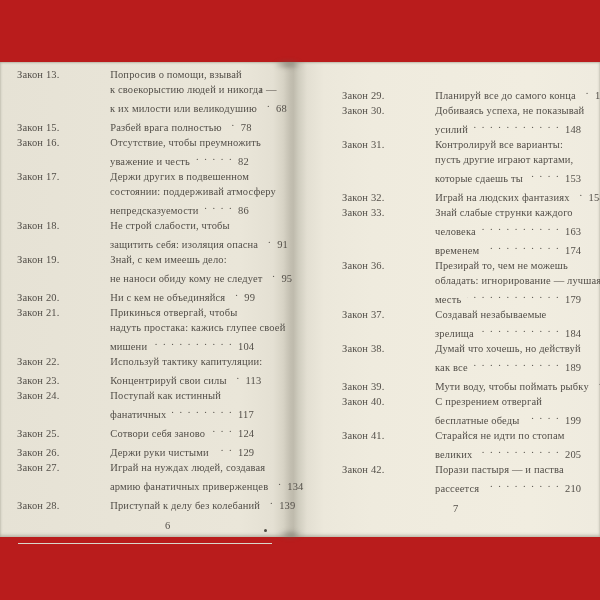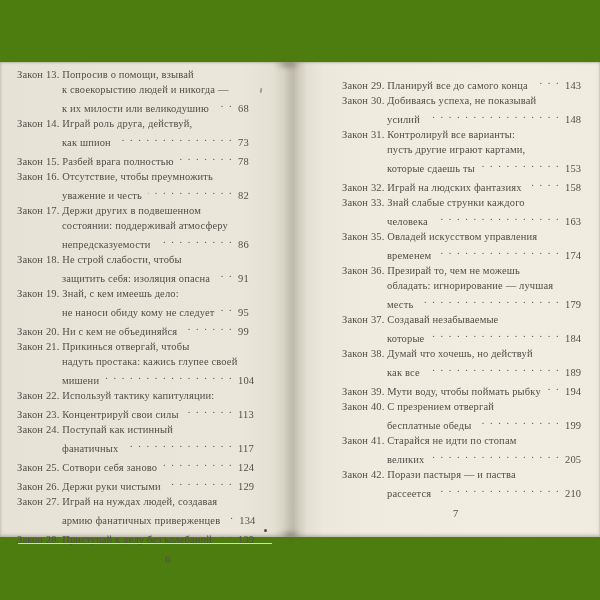--- a/index.html
+++ b/index.html
@@ -1,37 +1,37 @@
 <!DOCTYPE html>
 <html><head>
 <meta charset="utf-8">
 <style>
   html,body{margin:0;padding:0;}
   body{
     width:600px;height:600px;background:#ffffff;overflow:hidden;
     font-family:"Liberation Serif","DejaVu Serif",serif;
   }
-  .photo{position:relative;width:600px;height:600px;background:#4d7c0f;}
+  .photo{position:relative;width:600px;height:600px;background:#b91c1c;}
   .book{
     position:absolute;left:0;top:62px;width:600px;height:475px;
     background:linear-gradient(to right,
       #e6e2d5 0%, #e9e5d8 28%, #eae6d9 40%, #e4e0d3 45.5%,
       #d7d3c5 47.2%, #c3bfb1 48.4%, #bfbbad 48.9%, #d0cdbf 49.8%,
       #e3dfd2 51.2%, #ece8db 54%, #efebde 62%, #f1ede0 88%, #efebdf 100%);
     box-shadow: inset 0 1px 2px rgba(150,145,130,.55), inset 0 -2px 3px rgba(150,145,130,.5);
   }
   .page{position:absolute;}
   .page.left{left:17px;top:5px;width:241px;}
-  .page.right{left:342px;top:12px;width:243px;}
+  .page.right{left:342px;top:22px;width:243px;}
   .toc{font-size:10.5px;line-height:15px;color:#534f49;letter-spacing:0.15px;}
   .entry{margin:0;}
   .line{display:flex;align-items:baseline;white-space:pre;}
   .line.cont{padding-left:45px;}
   .law{flex:none;white-space:pre;}
-  .txt{flex:none;white-space:pre;}
+  .txt{flex:none;white-space:pre;margin-left:48px;}
   .leader{flex:1 1 auto;min-width:8px;overflow:hidden;position:relative;height:15px;margin:0 5px 0 6px;}
   .leader::after{
     content:". . . . . . . . . . . . . . . . . . . . . . . . . . . . . . . . . . . . . . . . . . . .";
     position:absolute;right:0;bottom:1px;color:#5a564f;letter-spacing:1.5px;white-space:pre;
   }
   .pg{flex:none;min-width:20px;text-align:left;}
   .pagenum{margin-top:5px;text-align:center;font-size:10.5px;line-height:15px;color:#534f49;}
   .page.left .pagenum{transform:translateX(30px);}
   .page.right .pagenum{transform:translateX(-8px);}
   .spine-notch{position:absolute;border-radius:50%;filter:blur(2px);}
@@ -51,24 +51,20 @@
     <div class="spine-notch bottom"></div>
     <div class="speck s1"></div>
     <div class="speck s2"></div>
 
     <div class="page left">
       <div class="toc" id="toc-left">
           <div class="entry">
             <div class="line first"><span class="law">Закон 13.&nbsp;</span><span class="txt">Попросив о помощи, взывай</span></div>
             <div class="line cont"><span class="txt">к своекорыстию людей и никогда —</span></div>
             <div class="line cont"><span class="txt">к их милости или великодушию</span><span class="leader"></span><span class="pg">68</span></div>
-          </div>
-          <div class="entry">
-            <div class="line first"><span class="law">Закон 14.&nbsp;</span><span class="txt">Играй роль друга, действуй,</span></div>
-            <div class="line cont"><span class="txt">как шпион</span><span class="leader"></span><span class="pg">73</span></div>
           </div>
           <div class="entry">
             <div class="line first"><span class="law">Закон 15.&nbsp;</span><span class="txt">Разбей врага полностью</span><span class="leader"></span><span class="pg">78</span></div>
           </div>
           <div class="entry">
             <div class="line first"><span class="law">Закон 16.&nbsp;</span><span class="txt">Отсутствие, чтобы преумножить</span></div>
             <div class="line cont"><span class="txt">уважение и честь</span><span class="leader"></span><span class="pg">82</span></div>
           </div>
           <div class="entry">
             <div class="line first"><span class="law">Закон 17.&nbsp;</span><span class="txt">Держи других в подвешенном</span></div>
@@ -133,31 +129,30 @@
             <div class="line cont"><span class="txt">которые сдаешь ты</span><span class="leader"></span><span class="pg">153</span></div>
           </div>
           <div class="entry">
             <div class="line first"><span class="law">Закон 32.&nbsp;</span><span class="txt">Играй на людских фантазиях</span><span class="leader"></span><span class="pg">158</span></div>
           </div>
           <div class="entry">
             <div class="line first"><span class="law">Закон 33.&nbsp;</span><span class="txt">Знай слабые струнки каждого</span></div>
             <div class="line cont"><span class="txt">человека</span><span class="leader"></span><span class="pg">163</span></div>
           </div>
           <div class="entry">
-            <div class="line first"><span class="law">Закон 35.&nbsp;</span><span class="txt">Овладей искусством управления</span></div>
             <div class="line cont"><span class="txt">временем</span><span class="leader"></span><span class="pg">174</span></div>
           </div>
           <div class="entry">
             <div class="line first"><span class="law">Закон 36.&nbsp;</span><span class="txt">Презирай то, чем не можешь</span></div>
             <div class="line cont"><span class="txt">обладать: игнорирование — лучшая</span></div>
             <div class="line cont"><span class="txt">месть</span><span class="leader"></span><span class="pg">179</span></div>
           </div>
           <div class="entry">
             <div class="line first"><span class="law">Закон 37.&nbsp;</span><span class="txt">Создавай незабываемые</span></div>
-            <div class="line cont"><span class="txt">которые</span><span class="leader"></span><span class="pg">184</span></div>
+            <div class="line cont"><span class="txt">зрелища</span><span class="leader"></span><span class="pg">184</span></div>
           </div>
           <div class="entry">
             <div class="line first"><span class="law">Закон 38.&nbsp;</span><span class="txt">Думай что хочешь, но действуй</span></div>
             <div class="line cont"><span class="txt">как все</span><span class="leader"></span><span class="pg">189</span></div>
           </div>
           <div class="entry">
             <div class="line first"><span class="law">Закон 39.&nbsp;</span><span class="txt">Мути воду, чтобы поймать рыбку</span><span class="leader"></span><span class="pg">194</span></div>
           </div>
           <div class="entry">
             <div class="line first"><span class="law">Закон 40.&nbsp;</span><span class="txt">С презрением отвергай</span></div>

